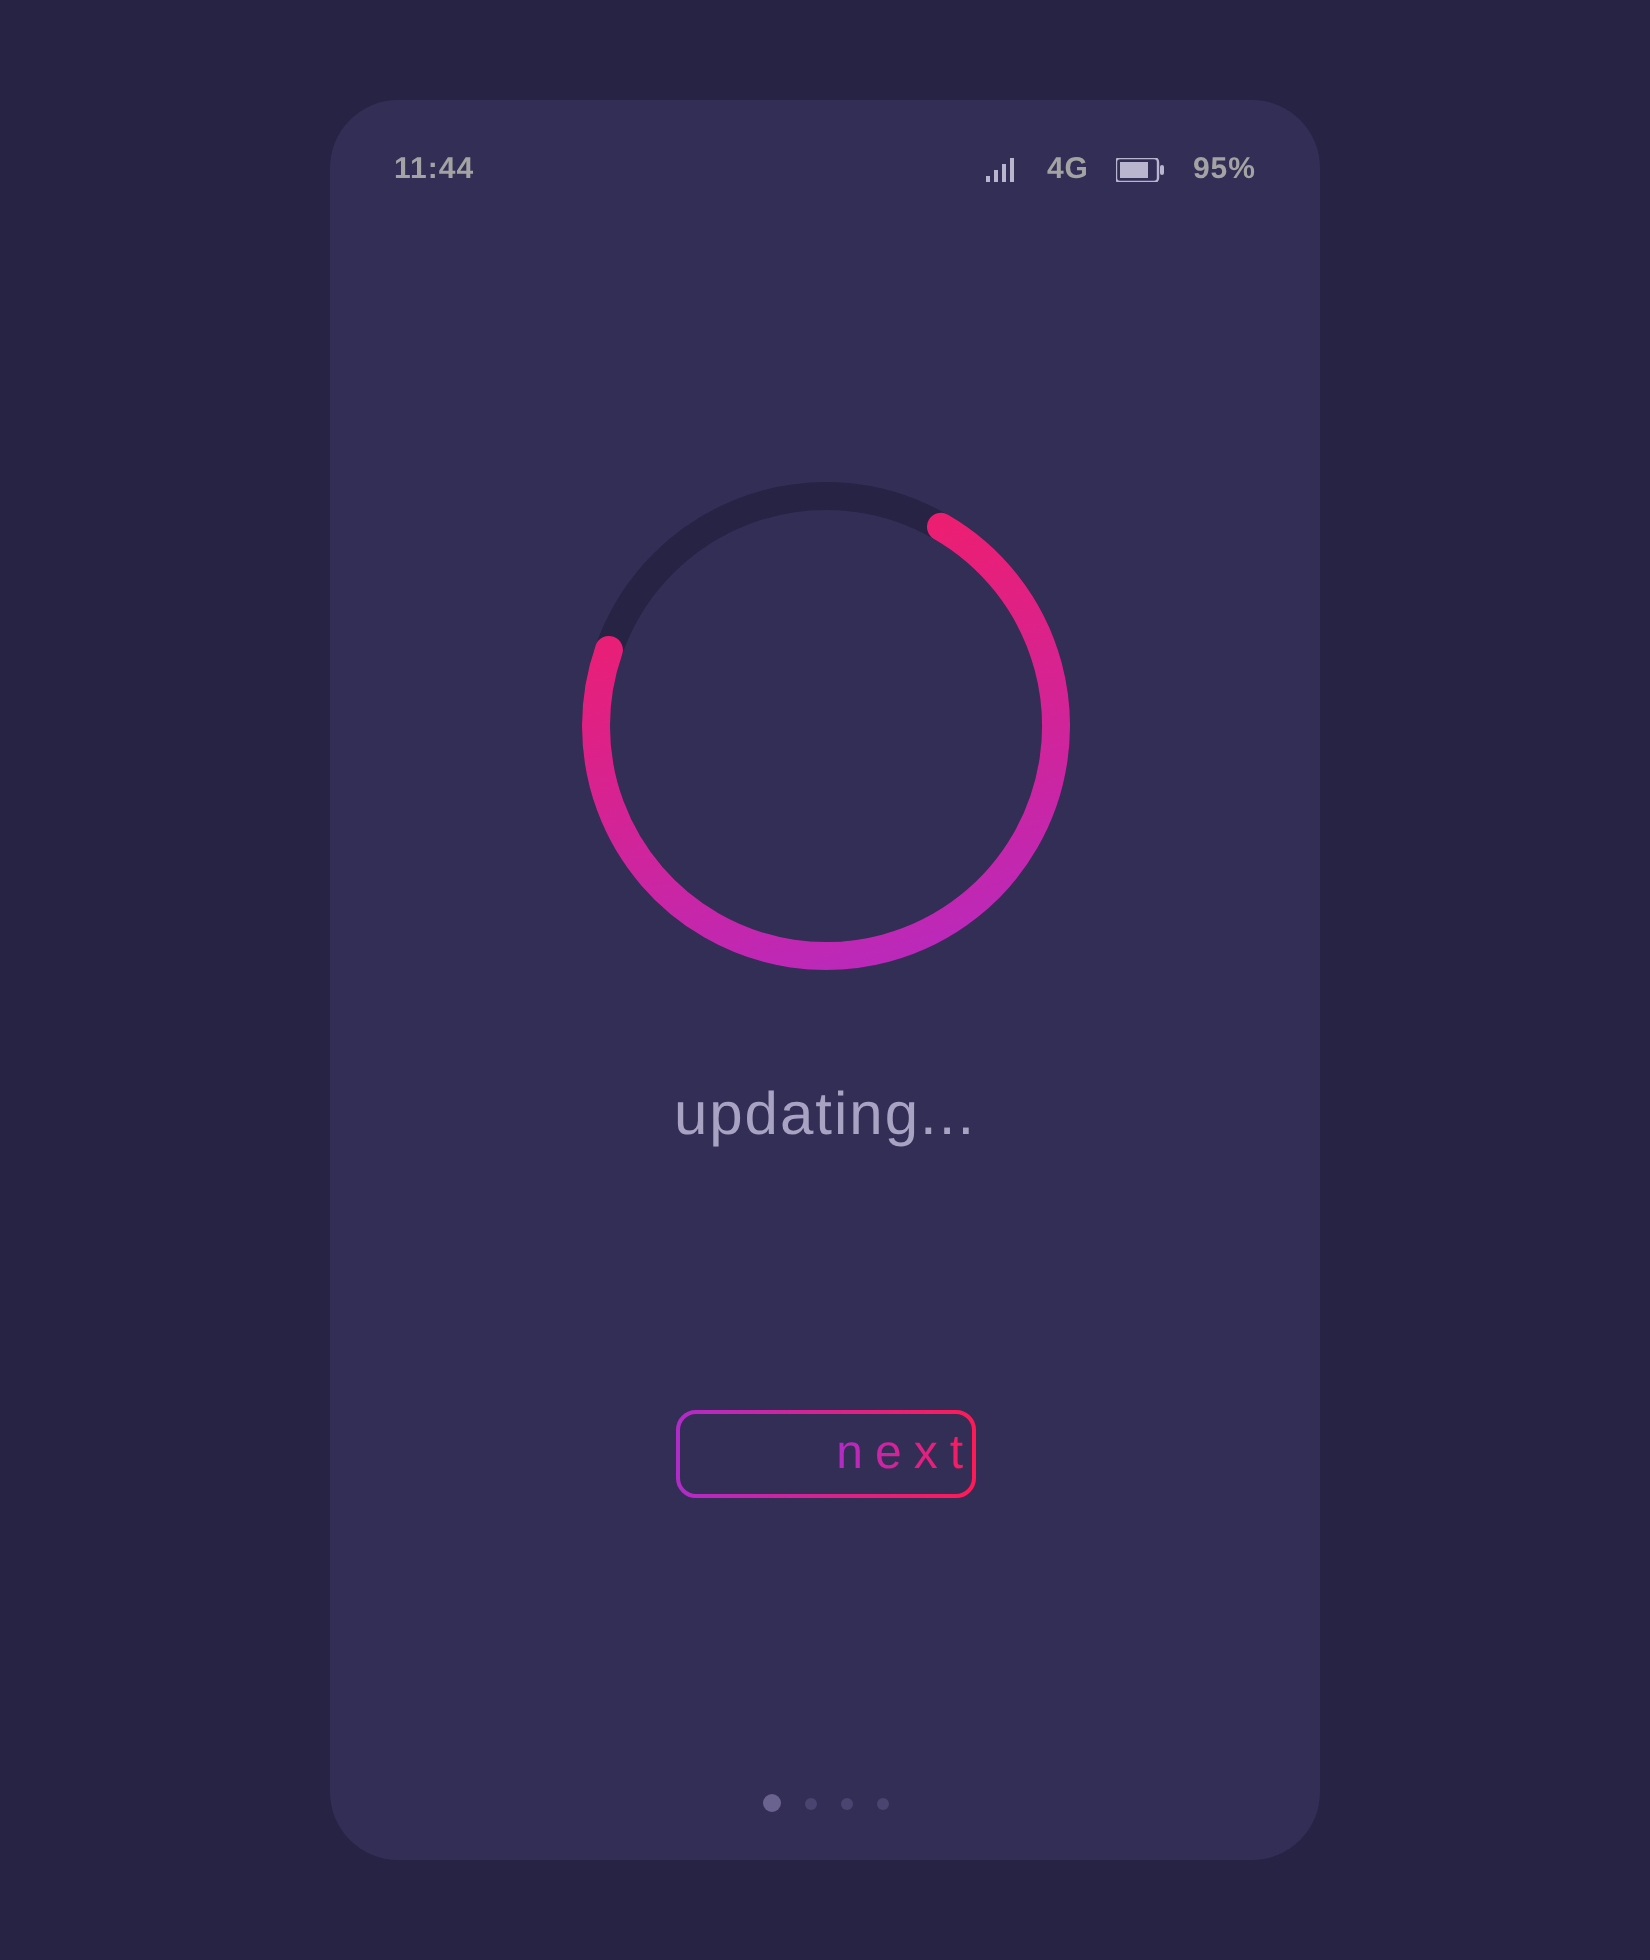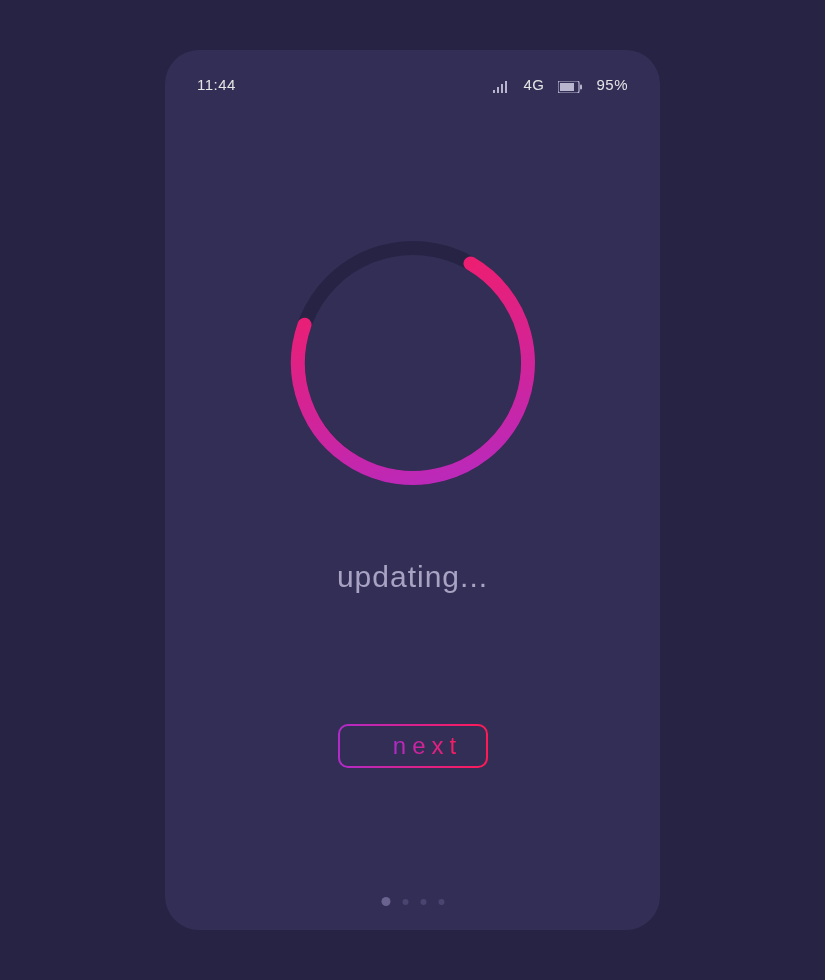--- a/index.html
+++ b/index.html
@@ -19,27 +19,28 @@
     border-radius: 34px;
     position: relative;
     display: flex;
     flex-direction: column;
     padding: 26px 32px 24px 32px;
   }
   .status-bar {
     display: flex;
     justify-content: space-between;
     align-items: center;
-    color: #e5e5e5;
+    color: #a3a3a3;
     font-size: 15px;
     letter-spacing: 0.5px;
+    font-weight: bold;
   }
   .status-right {
     display: flex;
-    align-items: flex-end;
+    align-items: center;
     gap: 14px;
   }
   .signal-icon, .battery-icon { display: inline-flex; align-items: center; }
   .content {
     flex: 1;
     display: flex;
     flex-direction: column;
     align-items: center;
   }
   .progress-wrap {
@@ -54,37 +55,37 @@
   .progress-wrap svg { position: absolute; top: 0; left: 0; }
   .progress-text {
     color: #ffffff;
     font-size: 64px;
     font-weight: 400;
     letter-spacing: 0px;
     position: relative;
     z-index: 2;
   }
   .status-text {
-    margin-top: 67px;
+    margin-top: 48px;
     color: #a8a3c2;
     font-size: 30px;
     font-weight: 300;
     letter-spacing: 1px;
   }
   .next-button {
     margin-top: 130px;
     width: 150px;
     height: 44px;
     border: 2px solid;
     border-image: linear-gradient(90deg, #b12bc8, #ff1a56) 1;
     border-radius: 10px;
     background: transparent;
     display: flex;
     align-items: center;
-    justify-content: center;
+    justify-content: flex-end;
     cursor: pointer;
     position: relative;
     padding-left: 30px;
   }
   
   .next-button {
     border: none;
   }
   .next-button svg.border-svg {
     position: absolute; inset: 0; width: 100%; height: 100%;

